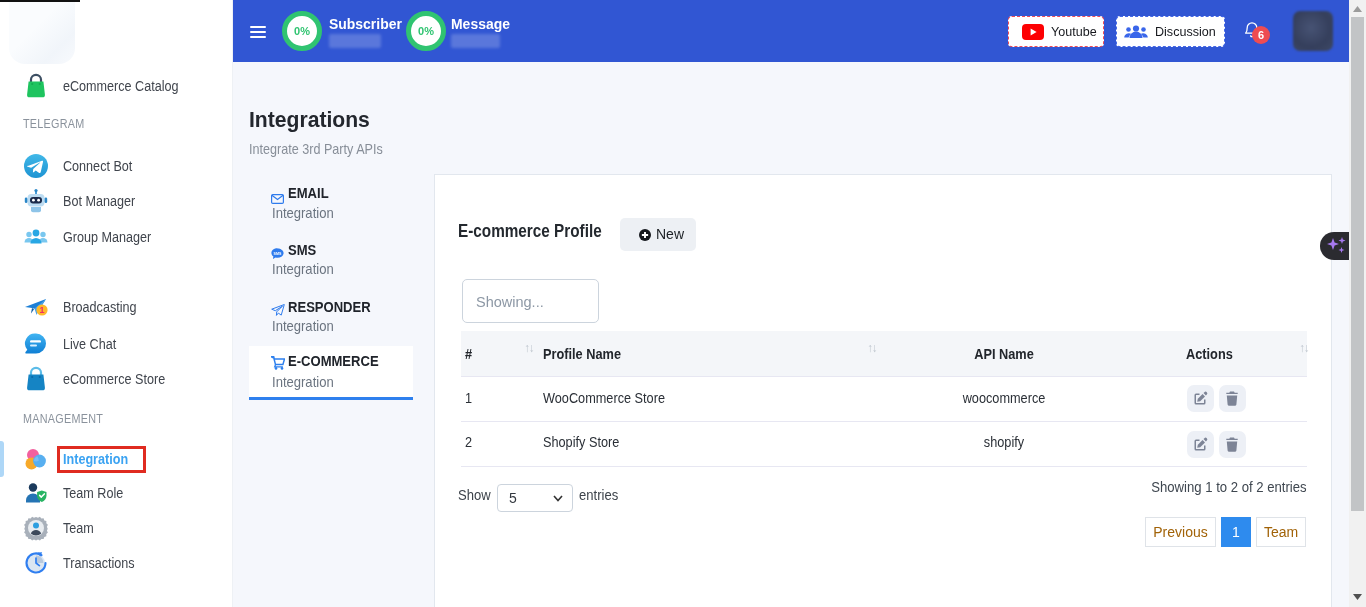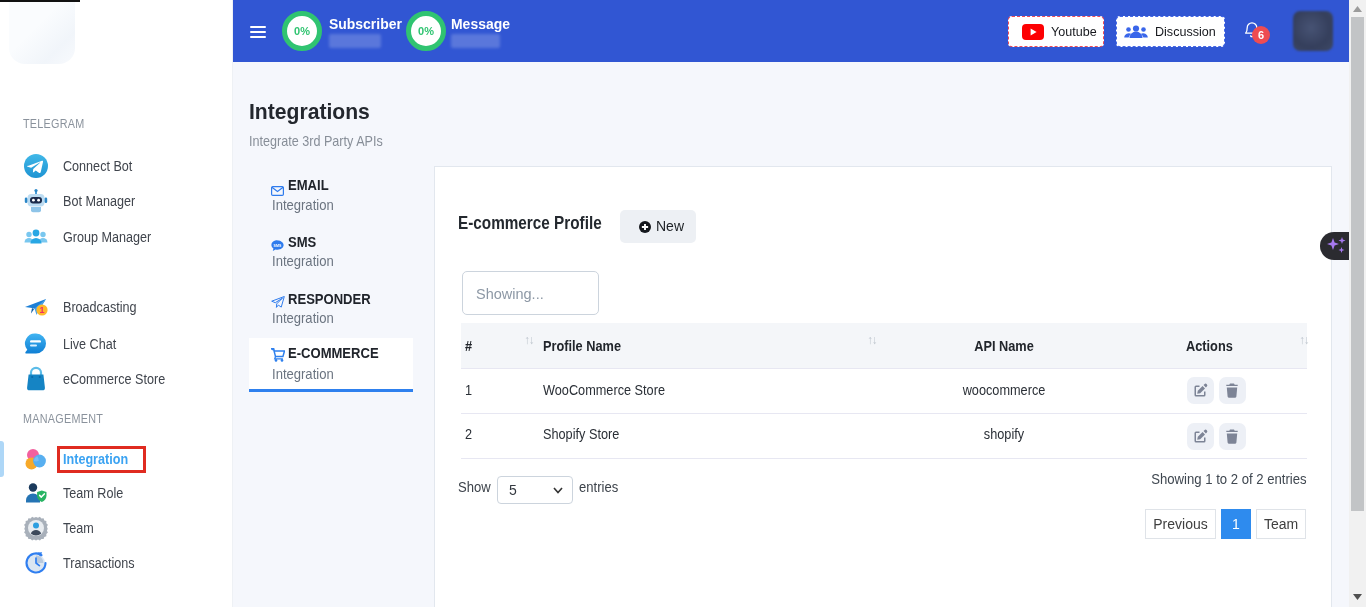--- a/index.html
+++ b/index.html
@@ -26,21 +26,21 @@
 .navlbl { position:absolute; top:15px; font-size:15px; font-weight:bold; color:#fff; transform:scaleX(0.93); transform-origin:0 50%; }
 .navblur { position:absolute; top:34px; height:14px; background:rgba(255,255,255,0.2); border-radius:2px; filter:blur(1.5px); }
 .navbtn { position:absolute; top:16px; height:31px; background:#fff; border-radius:4px; display:flex; align-items:center; font-size:13.5px; color:#16181d; }
 #ytbtn { left:775px; width:96px; border:1.5px dashed #ee4b56; padding-left:13px; }
 #dsbtn { left:883px; width:109px; border:1.5px dashed #4468e8; padding-left:7px; }
 #bell { position:absolute; left:1011px; top:20px; }
 #badge { position:absolute; left:1019px; top:26px; width:18px; height:18px; border-radius:50%; background:#ee4c52; color:#fff; font-size:11px; font-weight:bold; text-align:center; line-height:18px; }
 #avatar { position:absolute; left:1060px; top:11px; width:40px; height:40px; border-radius:7px; background:radial-gradient(circle at 45% 42%, #475374 0%, #353f5c 60%, #3e4966 100%); filter:blur(1.2px); }
 
 
-#content { position:absolute; left:233px; top:68px; width:1116px; height:444px; background:#f5f7fc; }
+#content { position:absolute; left:233px; top:76px; width:1116px; height:444px; background:#f5f7fc; }
 #h1 { position:absolute; left:16px; top:31px; font-size:22px; font-weight:600; color:#23272e; transform:scaleX(0.96); transform-origin:0 50%; }
 #h1sub { position:absolute; left:16px; top:64px; font-size:15px; color:#878e98; transform:scaleX(0.84); transform-origin:0 50%; }
 
 .sn-lbl { position:absolute; left:55px; font-size:14.5px; font-weight:bold; color:#20242b; transform:scaleX(0.9); transform-origin:0 50%; }
 .sn-sub { position:absolute; left:39px; font-size:15px; color:#6b7480; transform:scaleX(0.87); transform-origin:0 50%; }
 .sn-ic { position:absolute; left:38px; width:14px; height:14px; }
 #sn-active { position:absolute; left:16px; top:270px; width:164px; height:51px; background:#fff; }
 #sn-underline { position:absolute; left:16px; top:321px; width:164px; height:3px; background:#2e80ee; }
 
 #card { position:absolute; left:201px; top:98px; width:898px; height:442px; background:#fff; border:1px solid #e2e7ee; border-radius:0; }
@@ -55,34 +55,43 @@
 .sort { position:absolute; font-size:12px; color:#bfc6cf; letter-spacing:-1.5px; }
 .rowline { position:absolute; left:26px; width:846px; height:1px; background:#e7e7f2; }
 .abtn { position:absolute; width:27px; height:27px; background:#edf0f6; border-radius:7px; }
 .abtn svg { position:absolute; left:6px; top:6px; }
 
 #showtxt { position:absolute; left:23px; top:312px; font-size:14.5px; color:#3d434b; transform:scaleX(0.9); transform-origin:0 50%; }
 #select5 { position:absolute; left:62px; top:309px; width:76px; height:28px; border:1px solid #ccd4dd; border-radius:4px; background:#fff; }
 #select5 span { position:absolute; left:11px; top:5px; font-size:14px; color:#33383f; }
 #entriestxt { position:absolute; left:144px; top:312px; font-size:14.5px; color:#3d434b; transform:scaleX(0.9); transform-origin:0 50%; }
 #showing { position:absolute; right:24px; top:303px; font-size:15px; color:#3f4750; transform:scaleX(0.875); transform-origin:100% 50%; }
-.pgbtn { position:absolute; top:342px; height:30px; border:1px solid #dfe3e8; background:#fff; color:#404040; font-size:14px; text-align:center; line-height:28px; }
+.pgbtn { position:absolute; top:342px; height:30px; border:1px solid #dfe3e8; background:#fff; color:#a16207; font-size:14px; text-align:center; line-height:28px; }
 
 
 #sbar { position:absolute; left:1349px; top:0; width:17px; height:607px; background:#f1f1f1; }
 #sthumb { position:absolute; left:2px; top:17px; width:13px; height:494px; background:#c2c4c6; }
 #aibtn { position:absolute; left:1320px; top:232px; width:29px; height:28px; background:#2b2b30; border-radius:14px 0 0 14px; }
 </style>
 </head>
 <body>
 
 <div id="sidebar">
   <div id="blackbar"></div>
   <div id="ghost"></div>
 
+  <div class="mi" style="top:73px">
+    <span class="ic"><svg width="26" height="27" viewBox="0 0 26 27">
+          <path d="M8 11 v-4.4 a5 4.8 0 0 1 10 0 V11" fill="none" stroke="#3d4f63" stroke-width="2.2" stroke-linecap="round"></path>
+          <path d="M5.6 8.6 h14.8 l1.5 12.8 a2.6 2.6 0 0 1 -2.6 2.9 h-12.6 a2.6 2.6 0 0 1 -2.6 -2.9 z" fill="#1ec45f"></path>
+          <circle cx="9.2" cy="11" r="1.1" fill="#13aa50"></circle>
+          <circle cx="16.8" cy="11" r="1.1" fill="#13aa50"></circle>
+        </svg></span>
+    <span class="t">eCommerce Catalog</span>
+  </div>
 
   <div class="sh" style="top:117px">TELEGRAM</div>
 
   <div class="mi" style="top:153px">
     <span class="ic"><svg width="26" height="26" viewBox="0 0 26 26">
           <defs>
             <linearGradient id="tg" x1="0" y1="0" x2="0" y2="1">
               <stop offset="0" stop-color="#41b8e8"></stop>
               <stop offset="1" stop-color="#1d93d2"></stop>
             </linearGradient>

